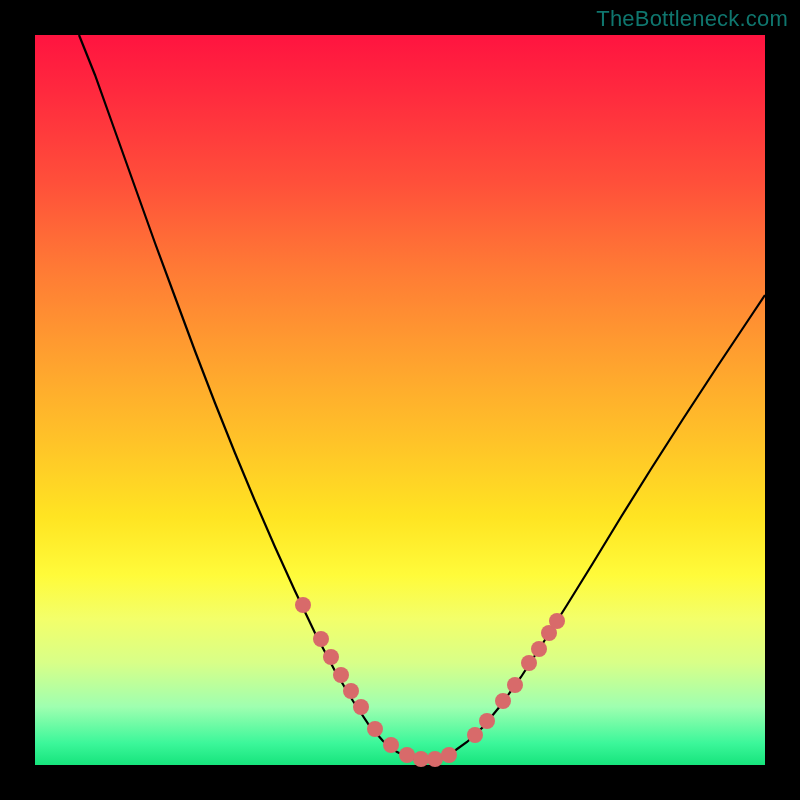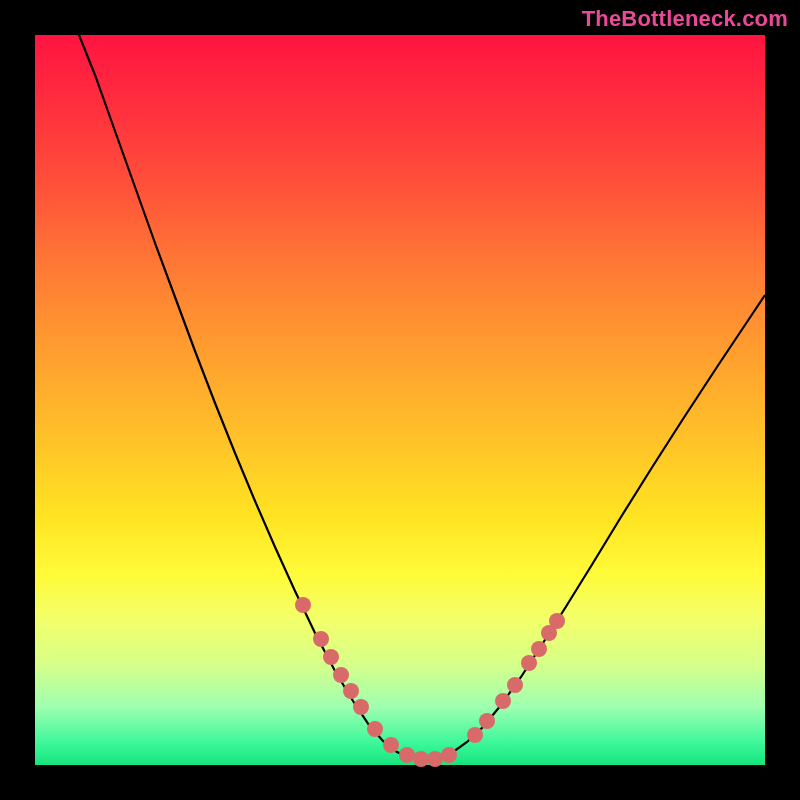--- a/index.html
+++ b/index.html
@@ -37,23 +37,23 @@
       #d8ff88 86%,
       #9fffb0 92%,
       #3cf79a 97%,
       #16e47c 100%
     );
   }
   .watermark {
     position: absolute;
     top: 6px;
     right: 12px;
-    color: #ec4899;
+    color: #0f766e;
     font-size: 22px;
-    font-weight: 700;
+    font-weight: 400;
     letter-spacing: 0.2px;
     user-select: none;
   }
   svg.curve-layer {
     position: absolute;
     left: 0;
     top: 0;
     width: 730px;
     height: 730px;
     overflow: visible;

